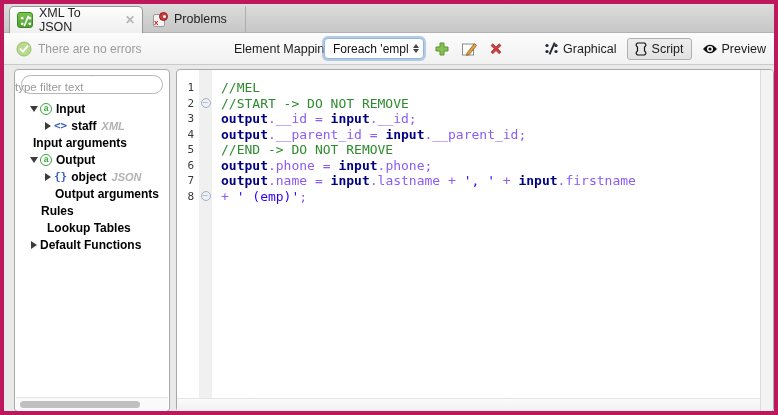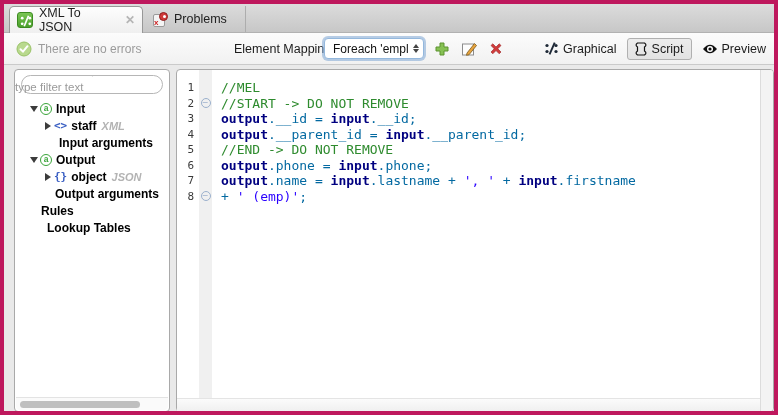--- a/index.html
+++ b/index.html
@@ -106,21 +106,21 @@
   .gutter { flex:0 0 22px; padding-top:10px; text-align:right; font-family:"DejaVu Sans Mono",monospace; font-size:11px; color:#3a3a3a; }
   .gutter div { line-height:15.5px; padding-right:5px; }
   .foldbar { flex:0 0 13px; background:#f0f0f0; padding-top:10px; }
   .fold-slot { height:15.5px; display:flex; align-items:center; justify-content:center; }
   .fold-dot { width:10px; height:10px; border:1px solid #9bb0cd; border-radius:50%; color:#9bb0cd; font-size:10px; line-height:8px; text-align:center; cursor:pointer; }
   .code { flex:1; padding:10px 4px 0 9px; font-family:"DejaVu Sans Mono",monospace; font-size:13px; cursor:text; overflow:hidden; }
   .code-line { line-height:15.5px; white-space:pre; }
   .tok-comment { color:var(--com); }
   .tok-keyword { color:var(--kw); font-weight:bold; }
   .tok-string  { color:var(--str); }
-  .tok-plain   { color:#0369a1; }
+  .tok-plain   { color:#8b5cf6; }
   .overview-ruler { flex:0 0 13px; background:#f3f3f3; border-left:1px solid #dcdcdc; }
   .editor-bottom { position:absolute; left:173px; top:332px; width:583px; height:13px; background:linear-gradient(#fbfbfb,#f0f0f0); border-top:1px solid #e4e4e4; }
 </style>
 </head>
 <body>
 
 <div class="window">
 
   <div class="tabbar">
     <div class="tab-active">
@@ -227,21 +227,21 @@
           <div class="tree-row" style="padding-left: 26px;">
             <span class="arrow-slot">
               <span class="tri-closed"></span>
             </span>
             <span class="node-ic">
               <span class="ic-tag">&lt;&gt;</span>
             </span>
             <span>staff</span>
             <span class="badge" style="color: rgb(179, 179, 179);">XML</span>
           </div>
-          <div class="tree-row" style="padding-left: 44px;">
+          <div class="tree-row" style="padding-left: 18px;">
             <span>Input arguments</span>
           </div>
           <div class="tree-row" style="padding-left: 12px;">
             <span class="arrow-slot">
               <span class="tri-open"></span>
             </span>
             <span class="node-ic">
               <span class="ic-a">a</span>
             </span>
             <span>Output</span>
@@ -257,20 +257,26 @@
             <span class="badge" style="color: rgb(179, 179, 179);">JSON</span>
           </div>
           <div class="tree-row" style="padding-left: 40px;">
             <span>Output arguments</span>
           </div>
           <div class="tree-row" style="padding-left: 26px;">
             <span>Rules</span>
           </div>
           <div class="tree-row" style="padding-left: 26px; margin-left: 6px;">
             <span>Lookup Tables</span>
+          </div>
+          <div class="tree-row" style="padding-left: 12px;">
+            <span class="arrow-slot">
+              <span class="tri-closed"></span>
+            </span>
+            <span>Default Functions</span>
           </div>
         </div>
       <div class="h-scroll-track">
         <div class="h-scroll-thumb"></div>
       </div>
     </div>
 
     <div class="editor">
       <div class="gutter" id="gutter">
           <div>1</div>

